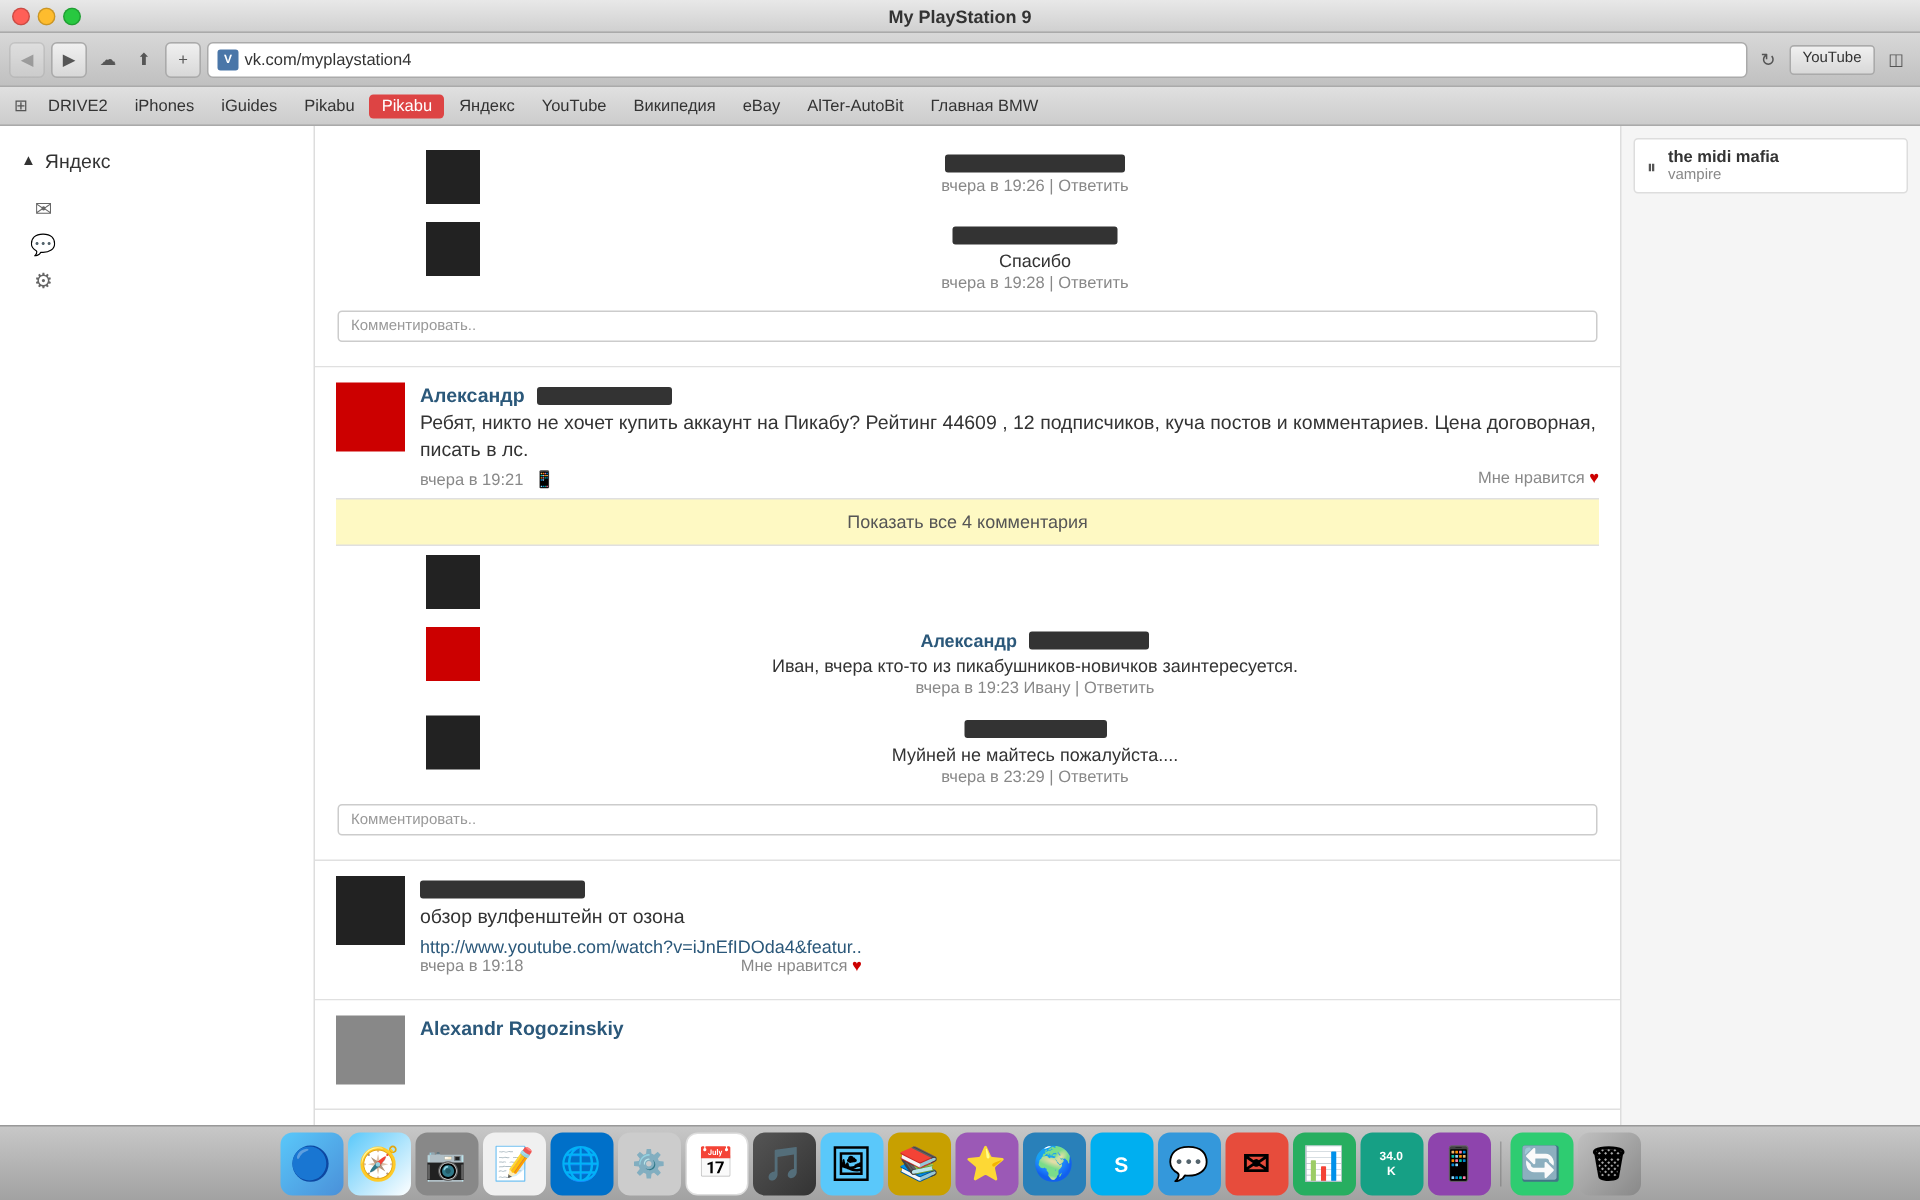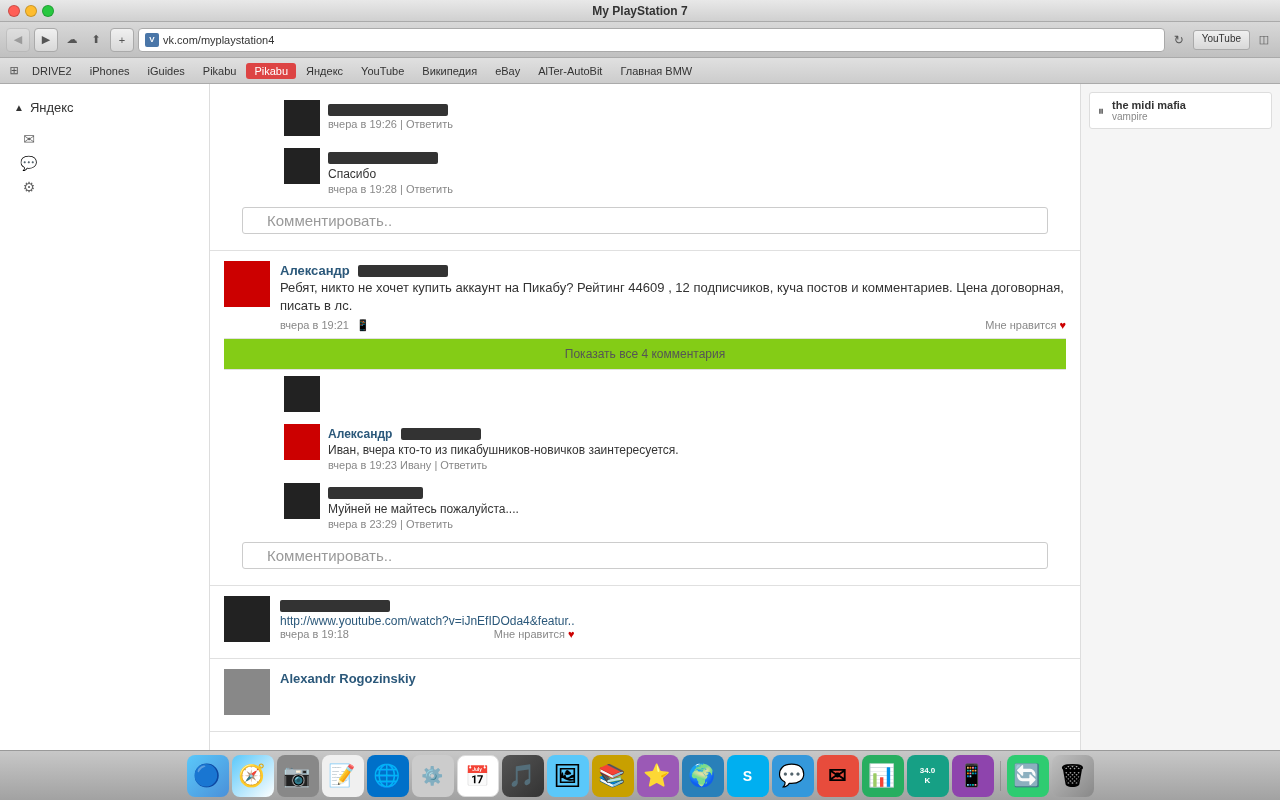--- a/index.html
+++ b/index.html
@@ -221,51 +221,51 @@
       cursor: pointer;
     }
     .like-btn .heart { color: #cc0000; }
 
     
     .comment {
       display: flex;
       gap: 8px;
       padding: 6px 14px 6px 60px;
     }
-    .comment-body { flex: 1; }
+    .comment-body { flex: 1; text-align: center; }
     .comment-user {
       font-size: 12px;
       font-weight: bold;
       color: #2b587a;
       cursor: pointer;
     }
     .comment-text {
       font-size: 12px;
       color: #333;
       line-height: 1.4;
     }
     .comment-meta {
       font-size: 11px;
       color: #888;
     }
 
     
     .comment-input-box {
-      margin: 6px 18px;
+      margin: 6px 1px;
       border: 1px solid #ccc;
       border-radius: 3px;
-      padding: 4px 24px;
-      font-size: 15px;
+      padding: 4px 8px;
+      font-size: 10px;
       color: #999;
       background: white;
     }
 
     
     .show-all-btn {
-      background: #84cc16;
+      background: #fef9c3;
       border-top: 1px solid #e0e0e0;
       border-bottom: 1px solid #e0e0e0;
       padding: 8px 14px;
       text-align: center;
       font-size: 12px;
       color: #555;
       cursor: pointer;
     }
 
     
@@ -343,21 +343,21 @@
   </style>
 </head>
 <body>
 
 <div class="title-bar">
   <div class="window-controls">
     <div class="wc-btn wc-close"></div>
     <div class="wc-btn wc-min"></div>
     <div class="wc-btn wc-max"></div>
   </div>
-  <span class="title-bar-title">My PlayStation 7</span>
+  <span class="title-bar-title">My PlayStation 9</span>
 </div>
 
 <div class="toolbar">
   <div class="toolbar-btn disabled">◀</div>
   <div class="toolbar-btn">▶</div>
   <div class="toolbar-icon-btn">☁</div>
   <div class="toolbar-icon-btn">⬆</div>
   <div class="toolbar-btn">+</div>
   <div class="address-bar">
     <div class="address-bar-vk-icon">V</div>
@@ -482,20 +482,21 @@
       </div>
 
       <div class="comment-input-box">Комментировать..</div>
     </div>
 
     <div class="post">
       <div class="post-header">
         <div class="avatar dark"></div>
         <div>
           <div class="redacted-name" style="width:110px;"></div>
+          <div class="post-text">обзор вулфенштейн от озона</div>
           <div class="post-link">http://www.youtube.com/watch?v=iJnEfIDOda4&amp;featur..</div>
           <div class="post-meta">
             <span>вчера в 19:18</span>
             <span class="like-btn">Мне нравится <span class="heart">♥</span></span>
           </div>
         </div>
       </div>
     </div>
 
     <div class="post">

